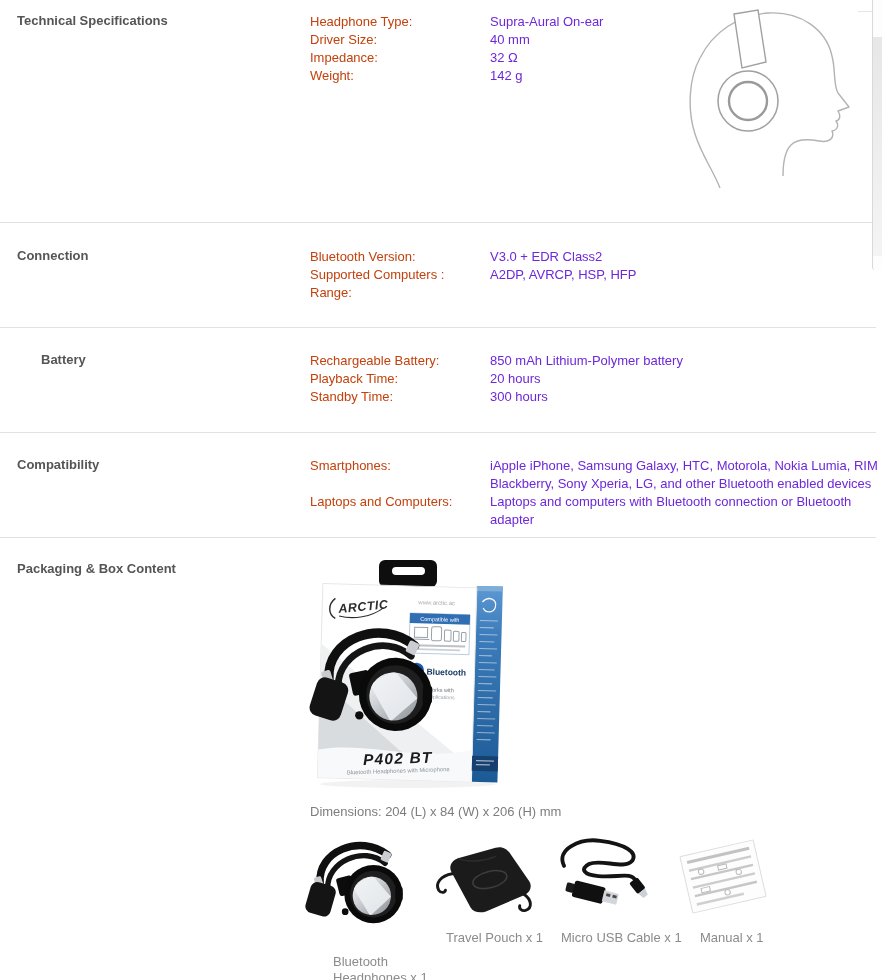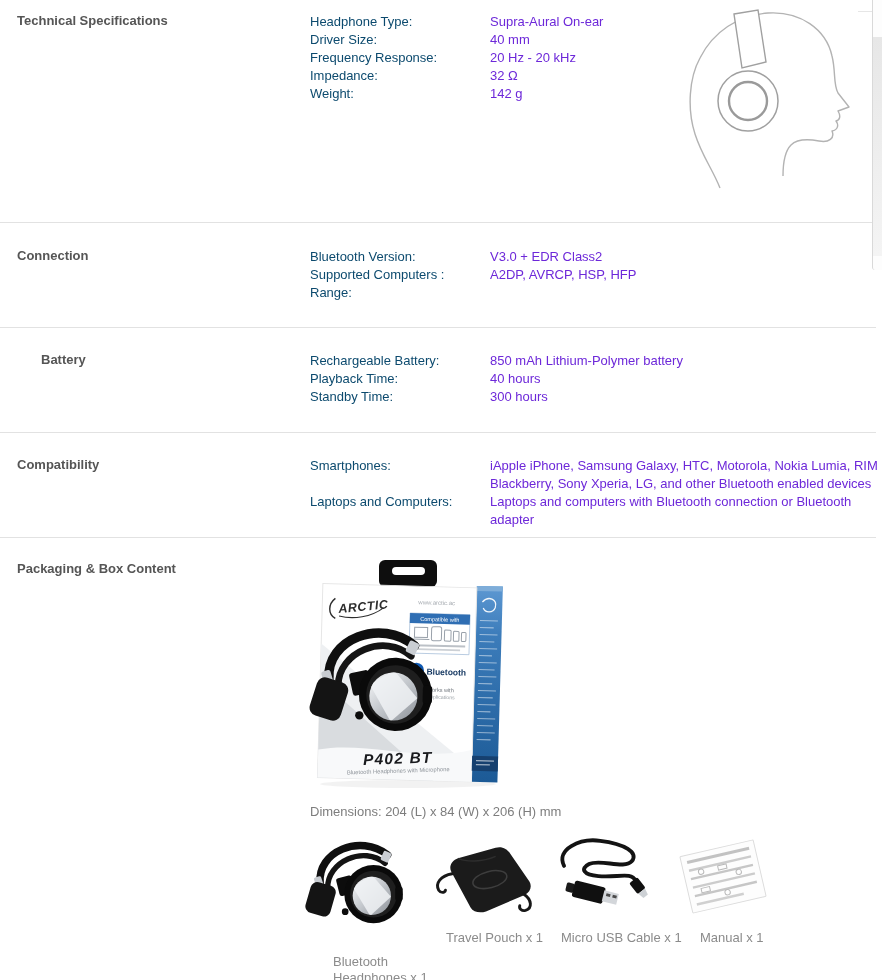--- a/index.html
+++ b/index.html
@@ -3,21 +3,21 @@
 <meta charset="utf-8">
 <style>
   html,body{margin:0;padding:0;background:#fff;}
   .page{
     position:relative;width:882px;height:980px;background:#ffffff;overflow:hidden;
     font-family:"Liberation Sans",sans-serif;font-size:13px;color:#7d7d7d;
   }
   .section-title{position:absolute;left:17px;font-weight:bold;color:#555555;font-size:13px;line-height:16px;}
   .rows{position:absolute;left:310px;}
   .row{display:flex;line-height:18px;}
-  .row .lbl{flex:0 0 180px;width:180px;color:#0c4a6e;}
+  .row .lbl{flex:0 0 180px;width:180px;color:#c2410c;}
   .row .val{width:403px;color:#6d28d9;}
   .divider{position:absolute;left:0;width:876px;height:1px;background:#e2e2e2;}
   .dim-text{position:absolute;left:310px;top:804px;color:#7d7d7d;}
   .caption{position:absolute;color:#8b8b8b;font-size:13px;line-height:16px;}
   .head-art{position:absolute;left:680px;top:6px;}
   .box-art{position:absolute;left:308px;top:558px;}
   .item-art{position:absolute;}
   
   .scroll-track{position:absolute;right:0;top:0;width:9px;height:270px;border-left:1px solid #d9d9d9;border-bottom-left-radius:3px;background:#fdfdfd;}
   .scroll-thumb{position:absolute;left:0;top:37px;width:9px;height:219px;background:linear-gradient(180deg,#e7e7e7,#f4f4f4);}
@@ -102,24 +102,20 @@
   <div class="rows" style="top:13px;">
     <div class="row">
         <div class="lbl">Headphone Type:</div>
         <div class="val">Supra-Aural On-ear</div>
       </div>
     <div class="row">
         <div class="lbl">Driver Size:</div>
         <div class="val">40 mm</div>
       </div>
     <div class="row">
-        <div class="lbl">Frequency Response:</div>
-        <div class="val">20 Hz - 20 kHz</div>
-      </div>
-    <div class="row">
         <div class="lbl">Impedance:</div>
         <div class="val">32 Ω</div>
       </div>
     <div class="row">
         <div class="lbl">Weight:</div>
         <div class="val">142 g</div>
       </div>
   </div>
 
   <svg class="head-art" width="176" height="184" viewBox="0 0 176 184">
@@ -149,21 +145,21 @@
   <div class="divider" style="top:327px;"></div>
 
   <div class="section-title" style="top:352px;margin-left:24px;">Battery</div>
   <div class="rows" style="top:352px;">
     <div class="row">
         <div class="lbl">Rechargeable Battery:</div>
         <div class="val">850 mAh Lithium-Polymer battery</div>
       </div>
     <div class="row">
         <div class="lbl">Playback Time:</div>
-        <div class="val">40 hours</div>
+        <div class="val">20 hours</div>
       </div>
     <div class="row">
         <div class="lbl">Standby Time:</div>
         <div class="val">300 hours</div>
       </div>
   </div>
 
   <div class="divider" style="top:432px;"></div>
 
   <div class="section-title" style="top:457px;">Compatibility</div>

